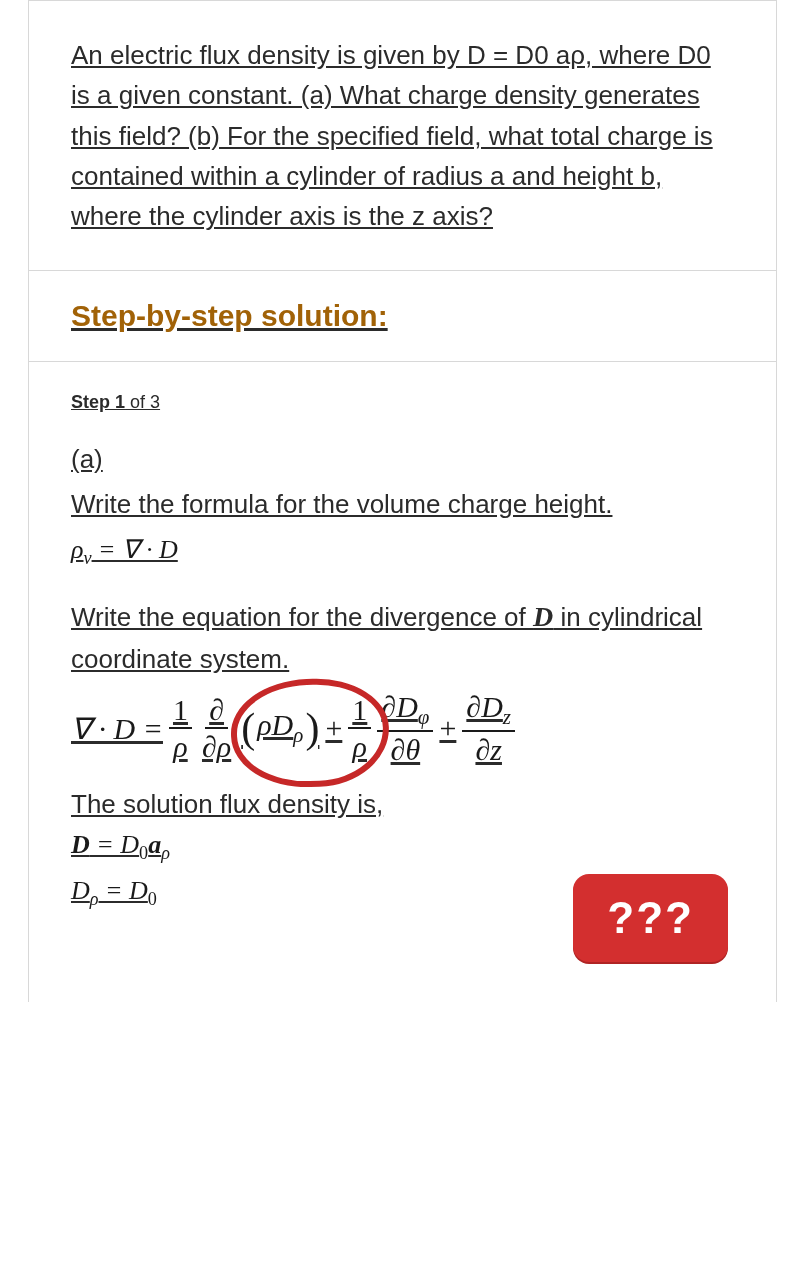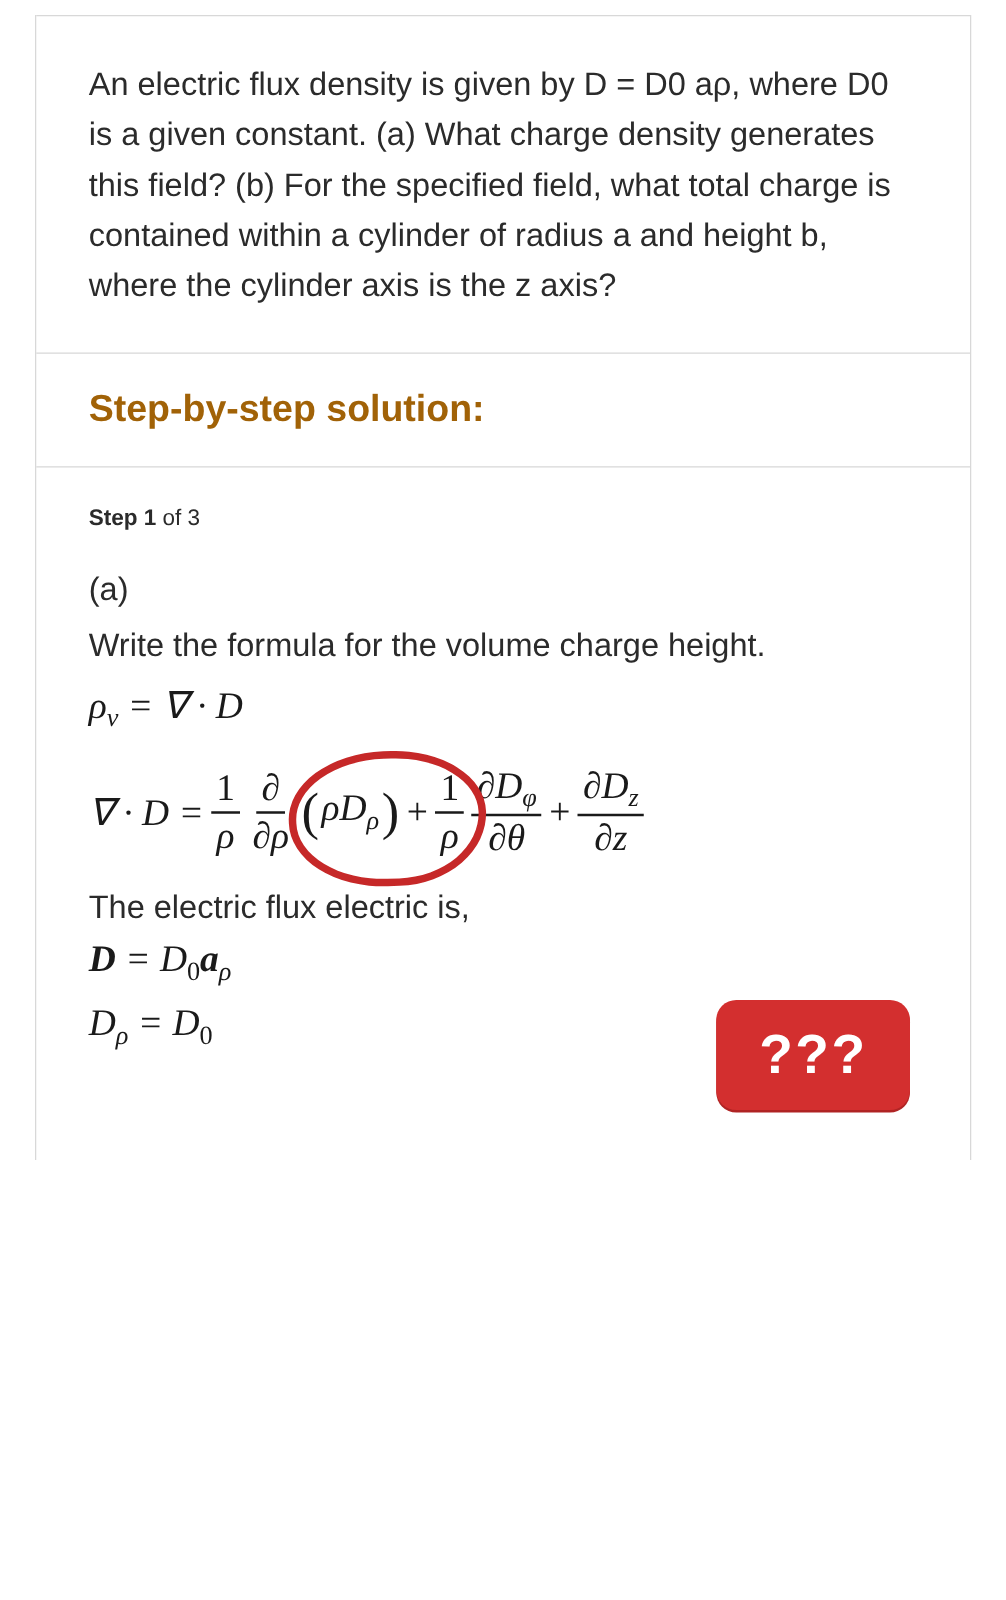--- a/index.html
+++ b/index.html
@@ -6,21 +6,22 @@
     margin: 0;
     padding: 0;
     font-family: -apple-system, BlinkMacSystemFont, "Segoe UI", Arial, sans-serif;
     background: #fff;
     width: 805px;
     color: #2b2b2b;
   }
   .container {
     border-left: 1px solid #d8d8d8;
     border-right: 1px solid #d8d8d8;
-    margin: 12px 28px;
+    margin: 0 28px;
+    text-decoration: underline;
   }
   .section {
     padding: 34px 42px 34px 42px;
     border-bottom: 1px solid #d8d8d8;
   }
   .section.first {
     border-top: 1px solid #d8d8d8;
   }
   .question-text {
     font-size: 26px;
@@ -45,21 +46,21 @@
   }
   .step-label b { font-weight: 700; }
   .body-text {
     font-size: 26px;
     line-height: 1.55;
     margin: 0 0 4px 0;
     color: #2b2b2b;
   }
   .math-line {
     font-family: "Times New Roman", serif;
-    font-size: 30px;
+    font-size: 26px;
     font-style: italic;
     margin: 10px 0 26px 0;
     color: #1a1a1a;
   }
   .math-line.small-gap {
     margin: 6px 0 6px 0;
   }
   .bold-it { font-weight: 700; }
   sub { font-size: 0.7em; font-style: italic; }
   
@@ -148,20 +149,23 @@
     </div>
 
     <div class="body-text">(a)</div>
 
     <div class="body-text">Write the formula for the volume charge height.</div>
 
     <div class="math-line">
       <span class="partial">ρ</span><sub>v</sub><span> = ∇ · D</span>
     </div>
 
+    <div class="body-text">
+      <span>Write the equation for the divergence of </span><span class="bold-it" style="font-family:'Times New Roman',serif;font-style:italic;font-weight:700;font-size:28px">D</span><span> in cylindrical coordinate system.</span>
+    </div>
 
     <div class="eq-wrap">
       <div class="eq">
         <span>∇ · D =</span>
 
         <span class="frac">
           <span class="num upright">1</span>
           <span class="den">ρ</span>
         </span>
 
@@ -189,21 +193,21 @@
         <span class="upright">+</span>
 
         <span class="frac">
           <span class="num"><span>∂D</span><sub>z</sub></span>
           <span class="den">∂z</span>
         </span>
       </div>
       <div class="circle-mark"></div>
     </div>
 
-    <div class="body-text" style="margin-top:18px">The electric flux electric is,</div>
+    <div class="body-text" style="margin-top:18px">The solution flux density is,</div>
 
     <div class="math-line small-gap">
       <span class="bold-it">D</span><span> = D</span><sub class="upright">0</sub><span class="bold-it">a</span><sub>ρ</sub>
     </div>
 
     <div class="row-flex">
       <div class="left-col">
         <div class="math-line small-gap">
           <span>D</span><sub>ρ</sub><span> = D</span><sub class="upright">0</sub>
         </div>

